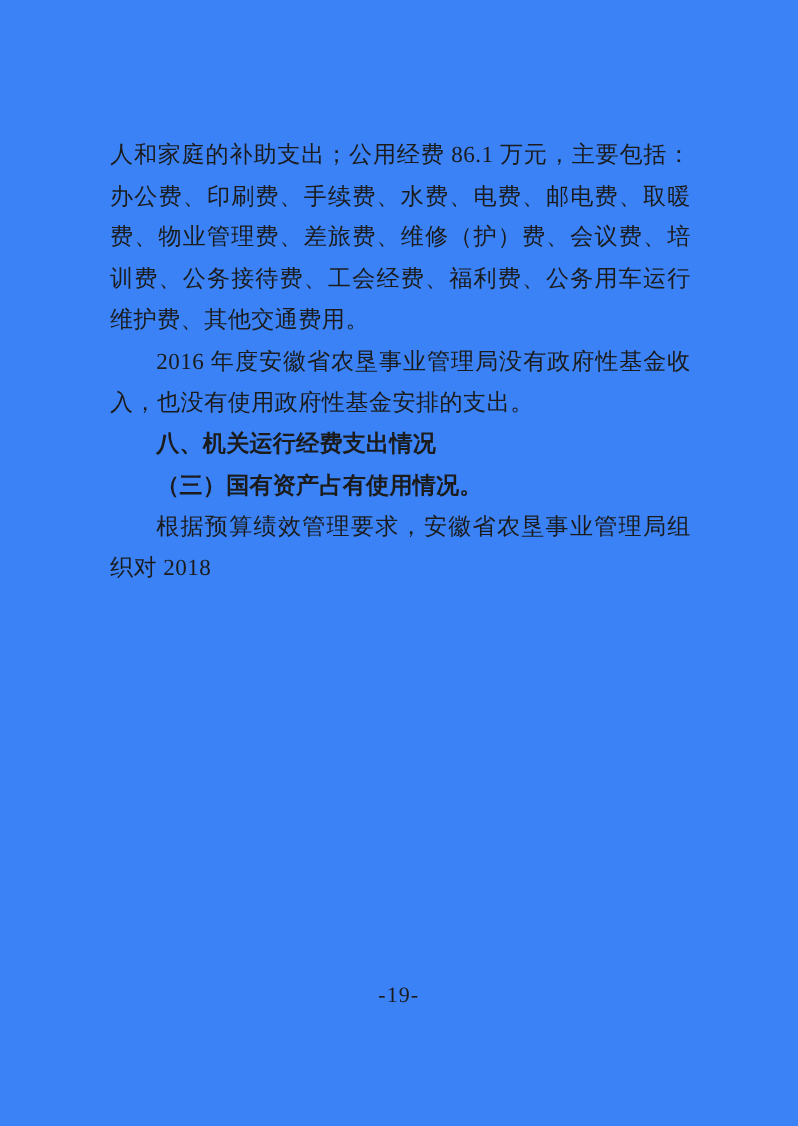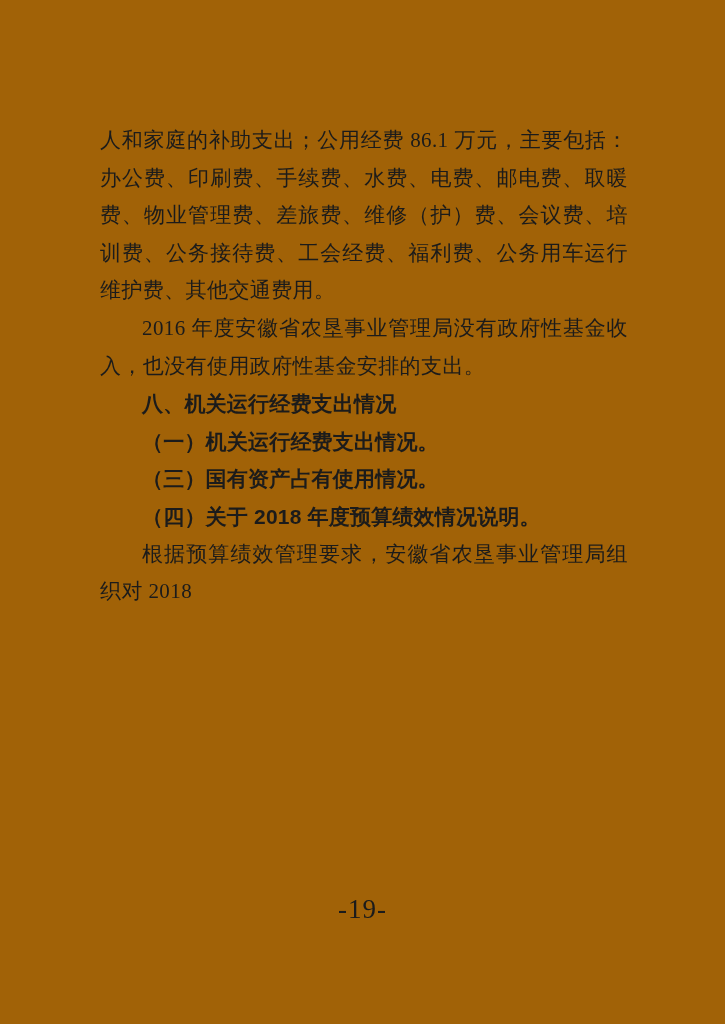--- a/index.html
+++ b/index.html
@@ -4,21 +4,21 @@
 <style>
   html, body {
     margin: 0;
     padding: 0;
     background: #ffffff;
   }
   .page {
     position: relative;
     width: 725px;
     height: 1024px;
-    background: #a16207;
+    background: #3b82f6;
     overflow: hidden;
     font-family: "Liberation Serif", serif;
     color: #1b1b1b;
   }
   .content {
     position: absolute;
     left: 100px;
     top: 122px;
     width: 528px;
   }
@@ -42,35 +42,33 @@
     text-indent: 2em;
   }
   .footer {
     position: absolute;
     top: 894px;
     left: 0;
     width: 100%;
     text-align: center;
   }
   .pagenum {
-    font-size: 27px;
+    font-size: 20px;
     letter-spacing: 1px;
     font-family: "Liberation Serif", serif;
     color: #1b1b1b;
   }
 </style>
 </head>
 <body>
 
 <div class="page">
   <div class="content" id="content">
       <p class="block body">人和家庭的补助支出；公用经费 86.1 万元，主要包括：办公费、印刷费、手续费、水费、电费、邮电费、取暖费、物业管理费、差旅费、维修（护）费、会议费、培训费、公务接待费、工会经费、福利费、公务用车运行维护费、其他交通费用。</p>
       <p class="block body indent">2016 年度安徽省农垦事业管理局没有政府性基金收入，也没有使用政府性基金安排的支出。</p>
       <p class="block heading indent">八、机关运行经费支出情况</p>
-      <p class="block heading indent">（一）机关运行经费支出情况。</p>
       <p class="block heading indent">（三）国有资产占有使用情况。</p>
-      <p class="block heading indent">（四）关于 2018 年度预算绩效情况说明。</p>
       <p class="block body indent">根据预算绩效管理要求，安徽省农垦事业管理局组织对 2018</p>
     </div>
   <div class="footer">
     <span class="pagenum">-19-</span>
   </div>
 </div>
 
 </body></html>

